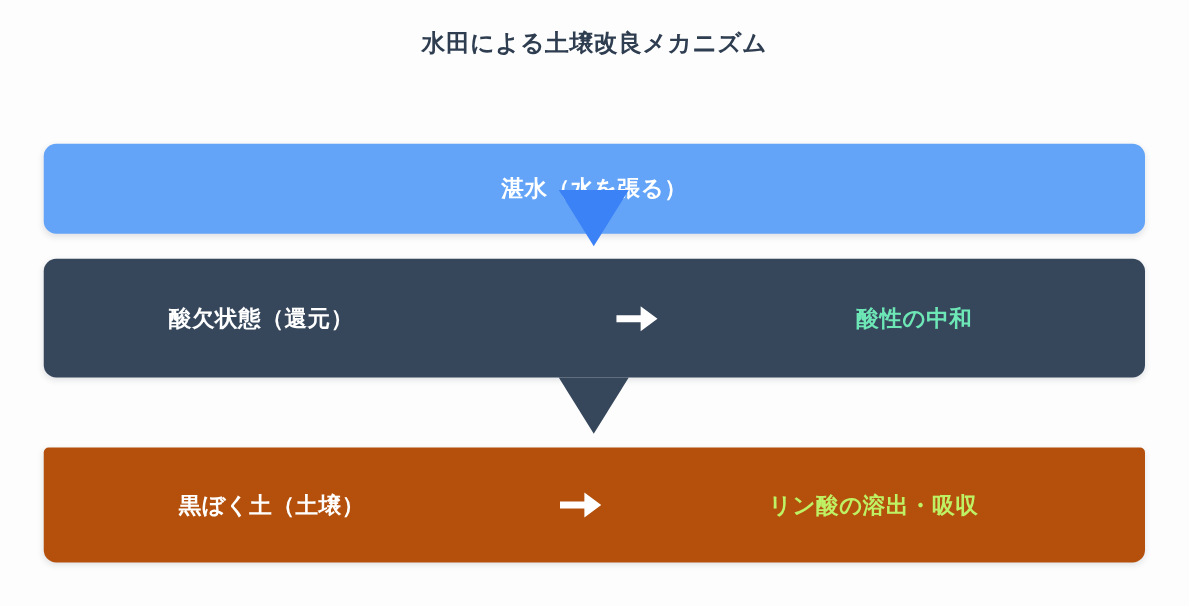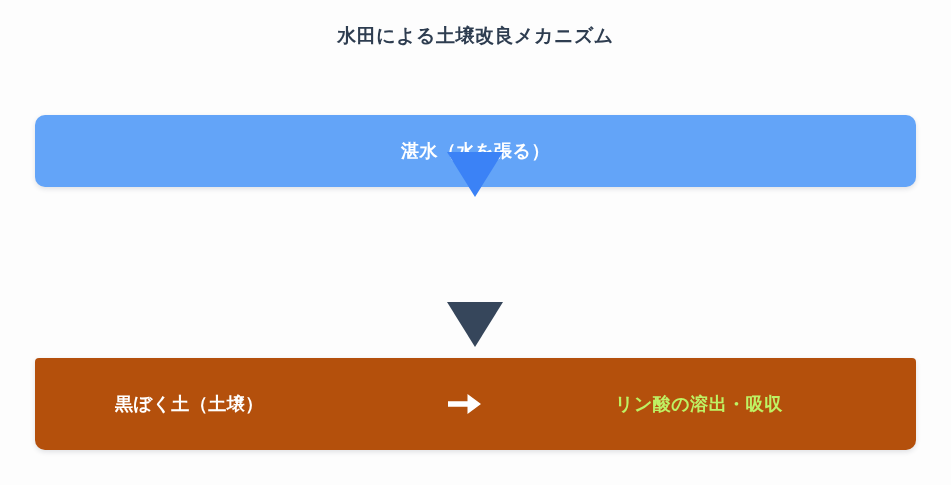--- a/index.html
+++ b/index.html
@@ -111,21 +111,21 @@
     top: 50%;
     transform: translateY(-50%);
   }
 
   
   .stage-anoxic .col-left  { left: 100px; }
   .stage-anoxic .col-arrow { left: 445px; width: 60px; }
   .stage-anoxic .col-right { left: 650px; color: #6ee7b7; }
 
   
-  .stage-soil .col-left  { left: 80px; }
+  .stage-soil .col-left  { left: 108px; }
   .stage-soil .col-arrow { left: 400px; width: 60px; }
   .stage-soil .col-right { left: 580px; color: #bef264; }
 
   
   .arrow-svg { display: block; }
 
   
   .connector {
     position: absolute;
     width: 0;
@@ -150,20 +150,29 @@
 <div class="canvas">
 
   <div class="diagram-title">水田による土壌改良メカニズム</div>
 
   <div class="stage stage-water">
     <span class="main-label">湛水（水を張る）</span>
   </div>
 
   <div class="connector connector-water"></div>
 
+  <div class="stage stage-anoxic">
+    <span class="col-left">酸欠状態（還元）</span>
+    <span class="col-arrow">
+      <svg class="arrow-svg" width="34" height="22" viewBox="0 0 34 22" aria-hidden="true">
+        <path d="M0 8.2 h19.5 v-7.2 l13.5 10.0 l-13.5 10.0 v-7.2 H0 Z" fill="#ffffff"></path>
+      </svg>
+    </span>
+    <span class="col-right">酸性の中和</span>
+  </div>
 
   <div class="connector connector-anoxic"></div>
 
   <div class="stage stage-soil">
     <span class="col-left">黒ぼく土（土壌）</span>
     <span class="col-arrow">
       <svg class="arrow-svg" width="34" height="22" viewBox="0 0 34 22" aria-hidden="true">
         <path d="M0 8.2 h19.5 v-7.2 l13.5 10.0 l-13.5 10.0 v-7.2 H0 Z" fill="#ffffff"></path>
       </svg>
     </span>

